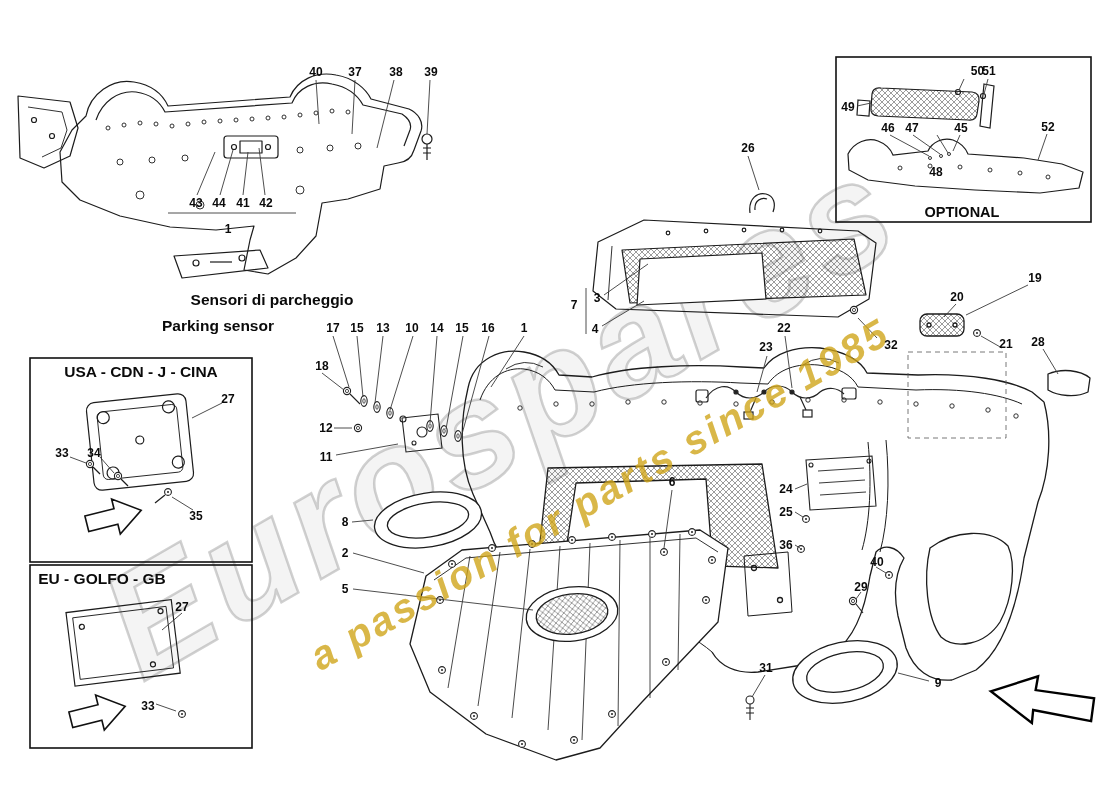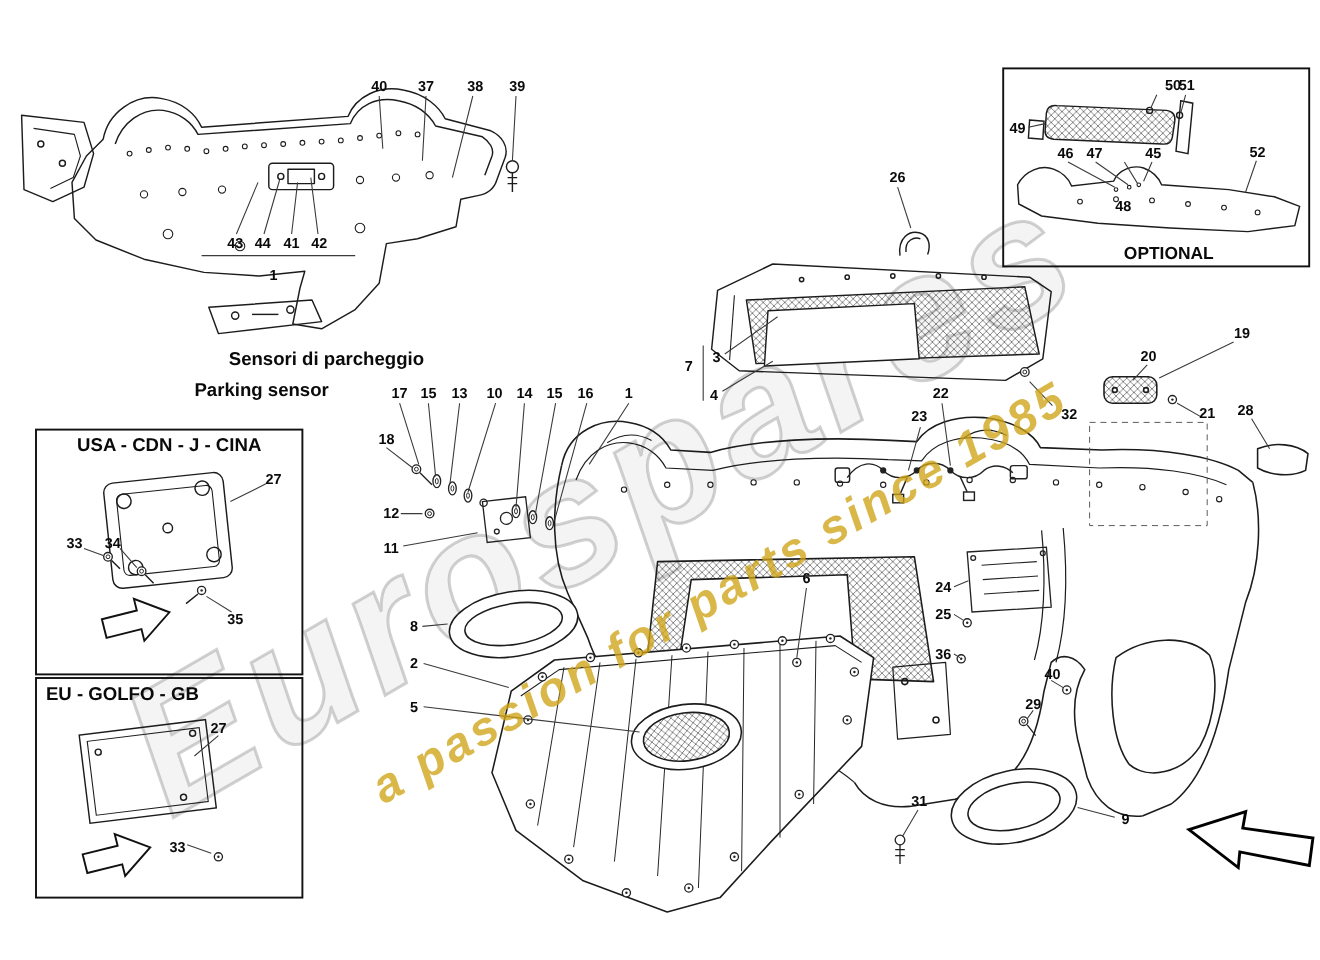--- a/index.html
+++ b/index.html
@@ -12,21 +12,21 @@
     font-size:150px; letter-spacing:6px; transform:rotate(-30deg);
     color:rgba(195,195,195,0.18); -webkit-text-stroke:2.5px rgba(140,140,140,0.40); }
   #wm-tag { z-index:3; left:170px; top:472px; width:860px; text-align:center;
     font-size:40px; letter-spacing:3px; transform:rotate(-30deg);
     color:rgba(206,163,20,0.78); }
   .layer { position:absolute; inset:0; z-index:4; pointer-events:none; }
   .callout { position:absolute; transform:translate(-50%,-50%); font-weight:bold;
     font-size:12px; line-height:1; color:#0a0a0a; pointer-events:auto; cursor:pointer; }
   .lbl { position:absolute; transform:translate(-50%,-50%); font-weight:bold;
     font-size:15.5px; color:#0a0a0a; white-space:nowrap; }
-  .lbl.small { font-size:14.5px;margin-left:12px; }
+  .lbl.small { font-size:14.5px; }
 </style>
 </head>
 <body>
 
 <div class="stage">
 
   <div id="wm-brand" class="wm">Eurospares</div>
 
   <svg width="1100" height="800" viewBox="0 0 1100 800">
     <defs>

